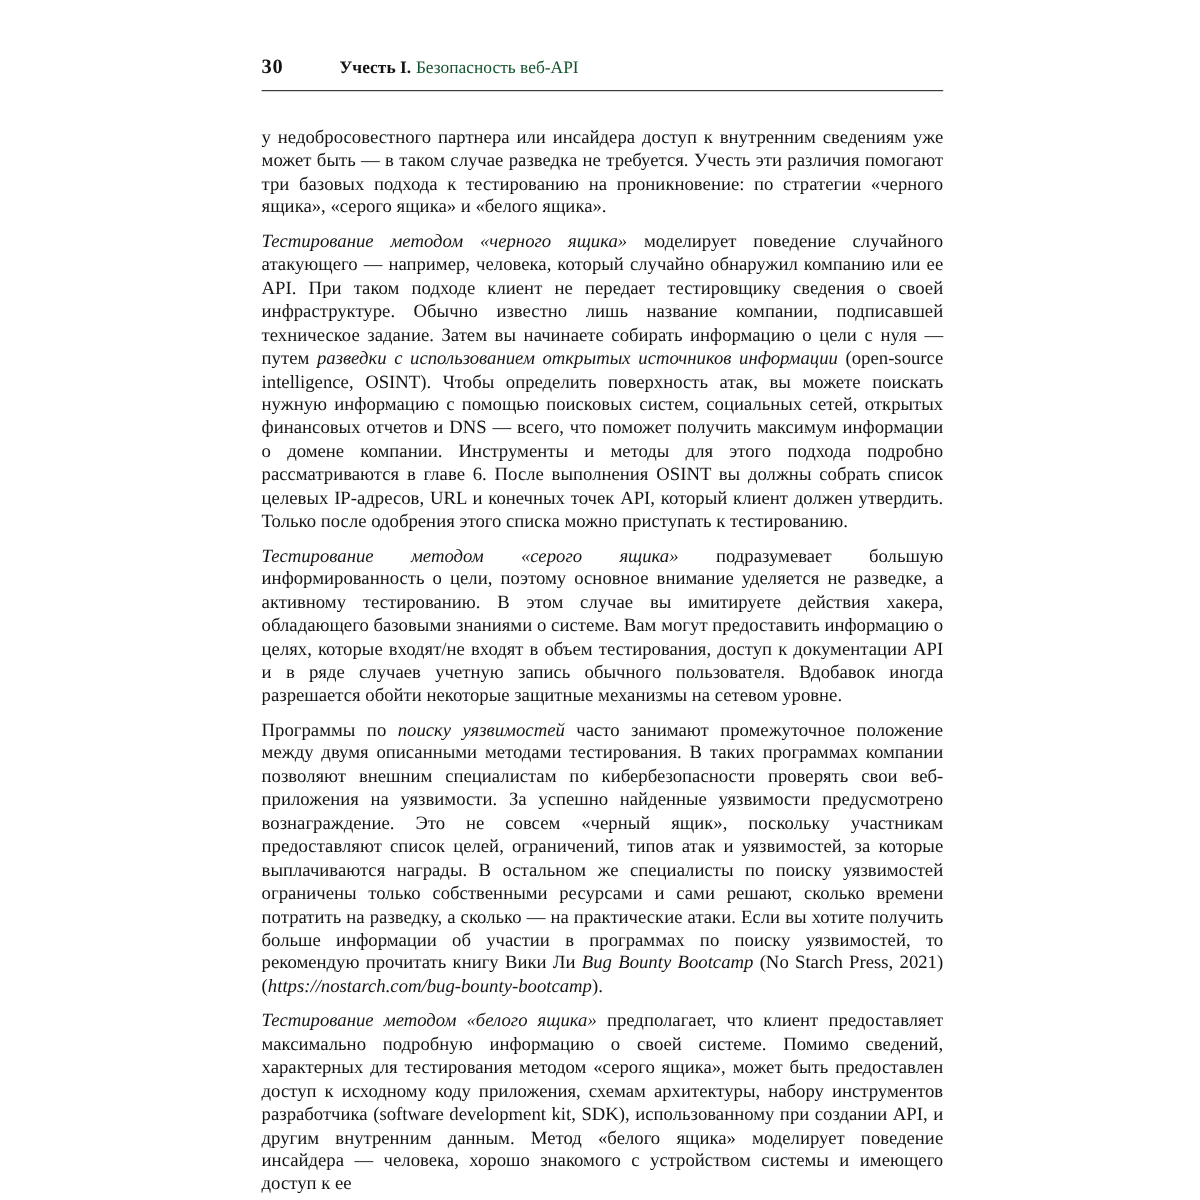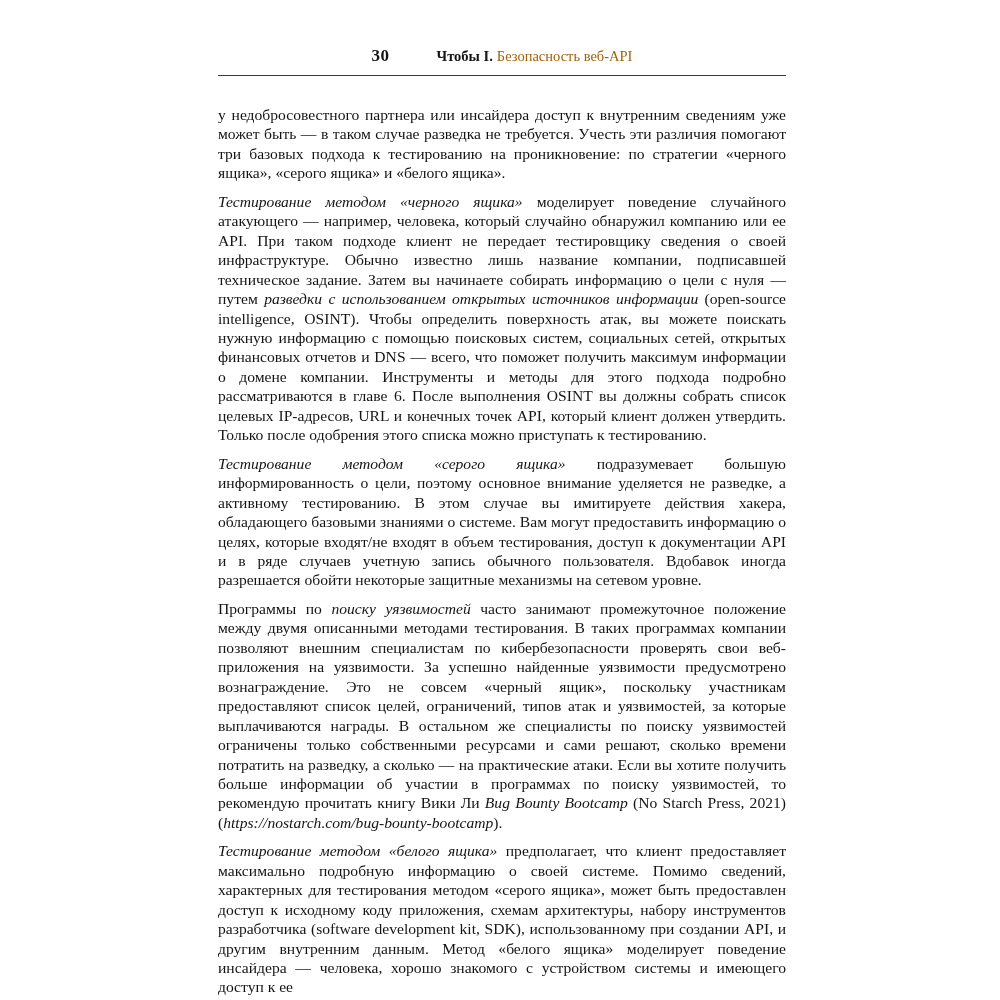--- a/index.html
+++ b/index.html
@@ -16,52 +16,51 @@
       position: absolute;
       left: 218px;
       top: 46px;
       width: 568px;
     }
     .running-head {
       display: flex;
       align-items: baseline;
       border-bottom: 1.5px solid #3a3a3a;
       padding-bottom: 9px;
-      justify-content: center;
     }
     .page-num {
       font-weight: bold;
       font-size: 17px;
       letter-spacing: 0.5px;
     }
     .part {
       margin-left: 47px;
       font-size: 14.5px;
     }
     .part .part-label { font-weight: bold; }
-    .part .part-title { font-weight: normal; color: #a16207; margin-left: 4px; }
+    .part .part-title { font-weight: normal; color: #14532d; margin-left: 4px; }
     .body-text {
       margin-top: 29px;
       font-size: 15.6px;
       line-height: 19.45px;
       text-align: justify;
       font-family: Liberation Serif, serif;
     }
     .body-text p { margin-bottom: 9px; }
     .body-text p:last-child { margin-bottom: 16px; }
     .body-text em { font-style: italic; }
   </style>
 </head>
 <body>
 
 <div class="page">
 
   <header class="running-head">
     <span class="page-num">30</span>
-    <span class="part"><b class="part-label">Чтобы I.</b><span class="part-title">Безопасность веб-API</span></span>
+    <span class="part"><b class="part-label">Учесть I.</b><span class="part-title">Безопасность веб-API</span></span>
   </header>
 
   <main class="body-text">
 
     <p><span>у недобросовестного партнера или инсайдера доступ к внутренним сведениям уже может быть — в таком случае разведка не требуется. Учесть эти различия помогают три базовых подхода к тестированию на проникновение: по стратегии «черного ящика», «серого ящика» и «белого ящика».</span></p>
 
     <p><em>Тестирование методом «черного ящика»</em><span> моделирует поведение случайного атакующего — например, человека, который случайно обнаружил компанию или ее API. При таком подходе клиент не передает тестировщику сведения о своей инфраструктуре. Обычно известно лишь название компании, подписавшей техническое задание. Затем вы начинаете собирать информацию о цели с нуля — путем </span><em>разведки с использованием открытых источников информации</em><span> (open-source intelligence, OSINT). Чтобы определить поверхность атак, вы можете поискать нужную информацию с помощью поисковых систем, социальных сетей, открытых финансовых отчетов и DNS — всего, что поможет получить максимум информации о домене компании. Инструменты и методы для этого подхода подробно рассматриваются в главе 6. После выполнения OSINT вы должны собрать список целевых IP-адресов, URL и конечных точек API, который клиент должен утвердить. Только после одобрения этого списка можно приступать к тестированию.</span></p>
 
     <p><em>Тестирование методом «серого ящика»</em><span> подразумевает большую информированность о цели, поэтому основное внимание уделяется не разведке, а активному тестированию. В этом случае вы имитируете действия хакера, обладающего базовыми знаниями о системе. Вам могут предоставить информацию о целях, которые входят/не входят в объем тестирования, доступ к документации API и в ряде случаев учетную запись обычного пользователя. Вдобавок иногда разрешается обойти некоторые защитные механизмы на сетевом уровне.</span></p>
 

